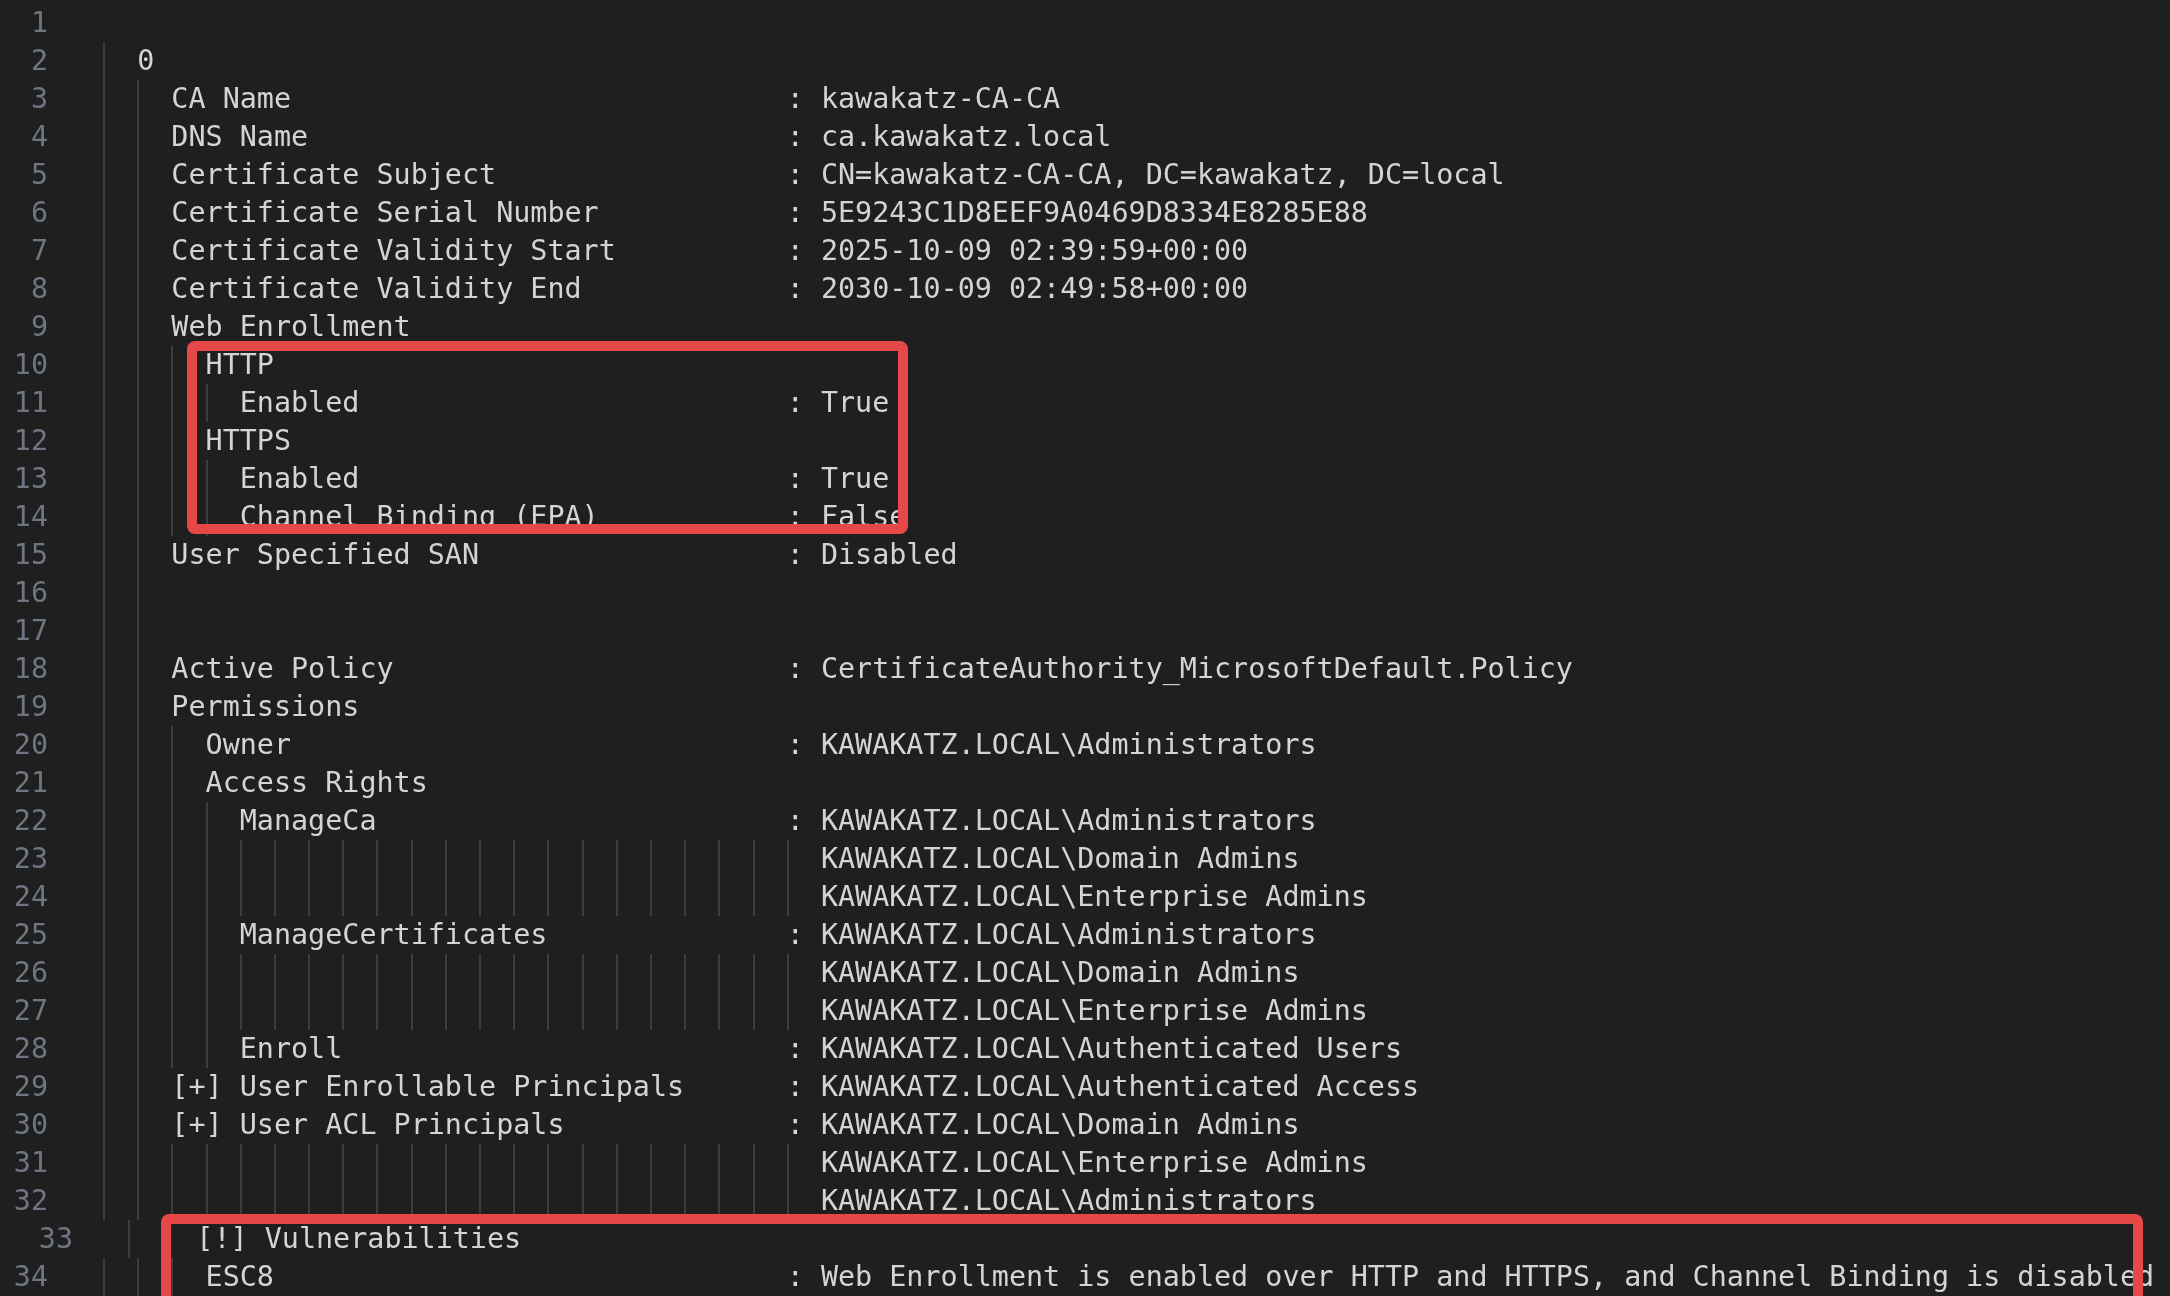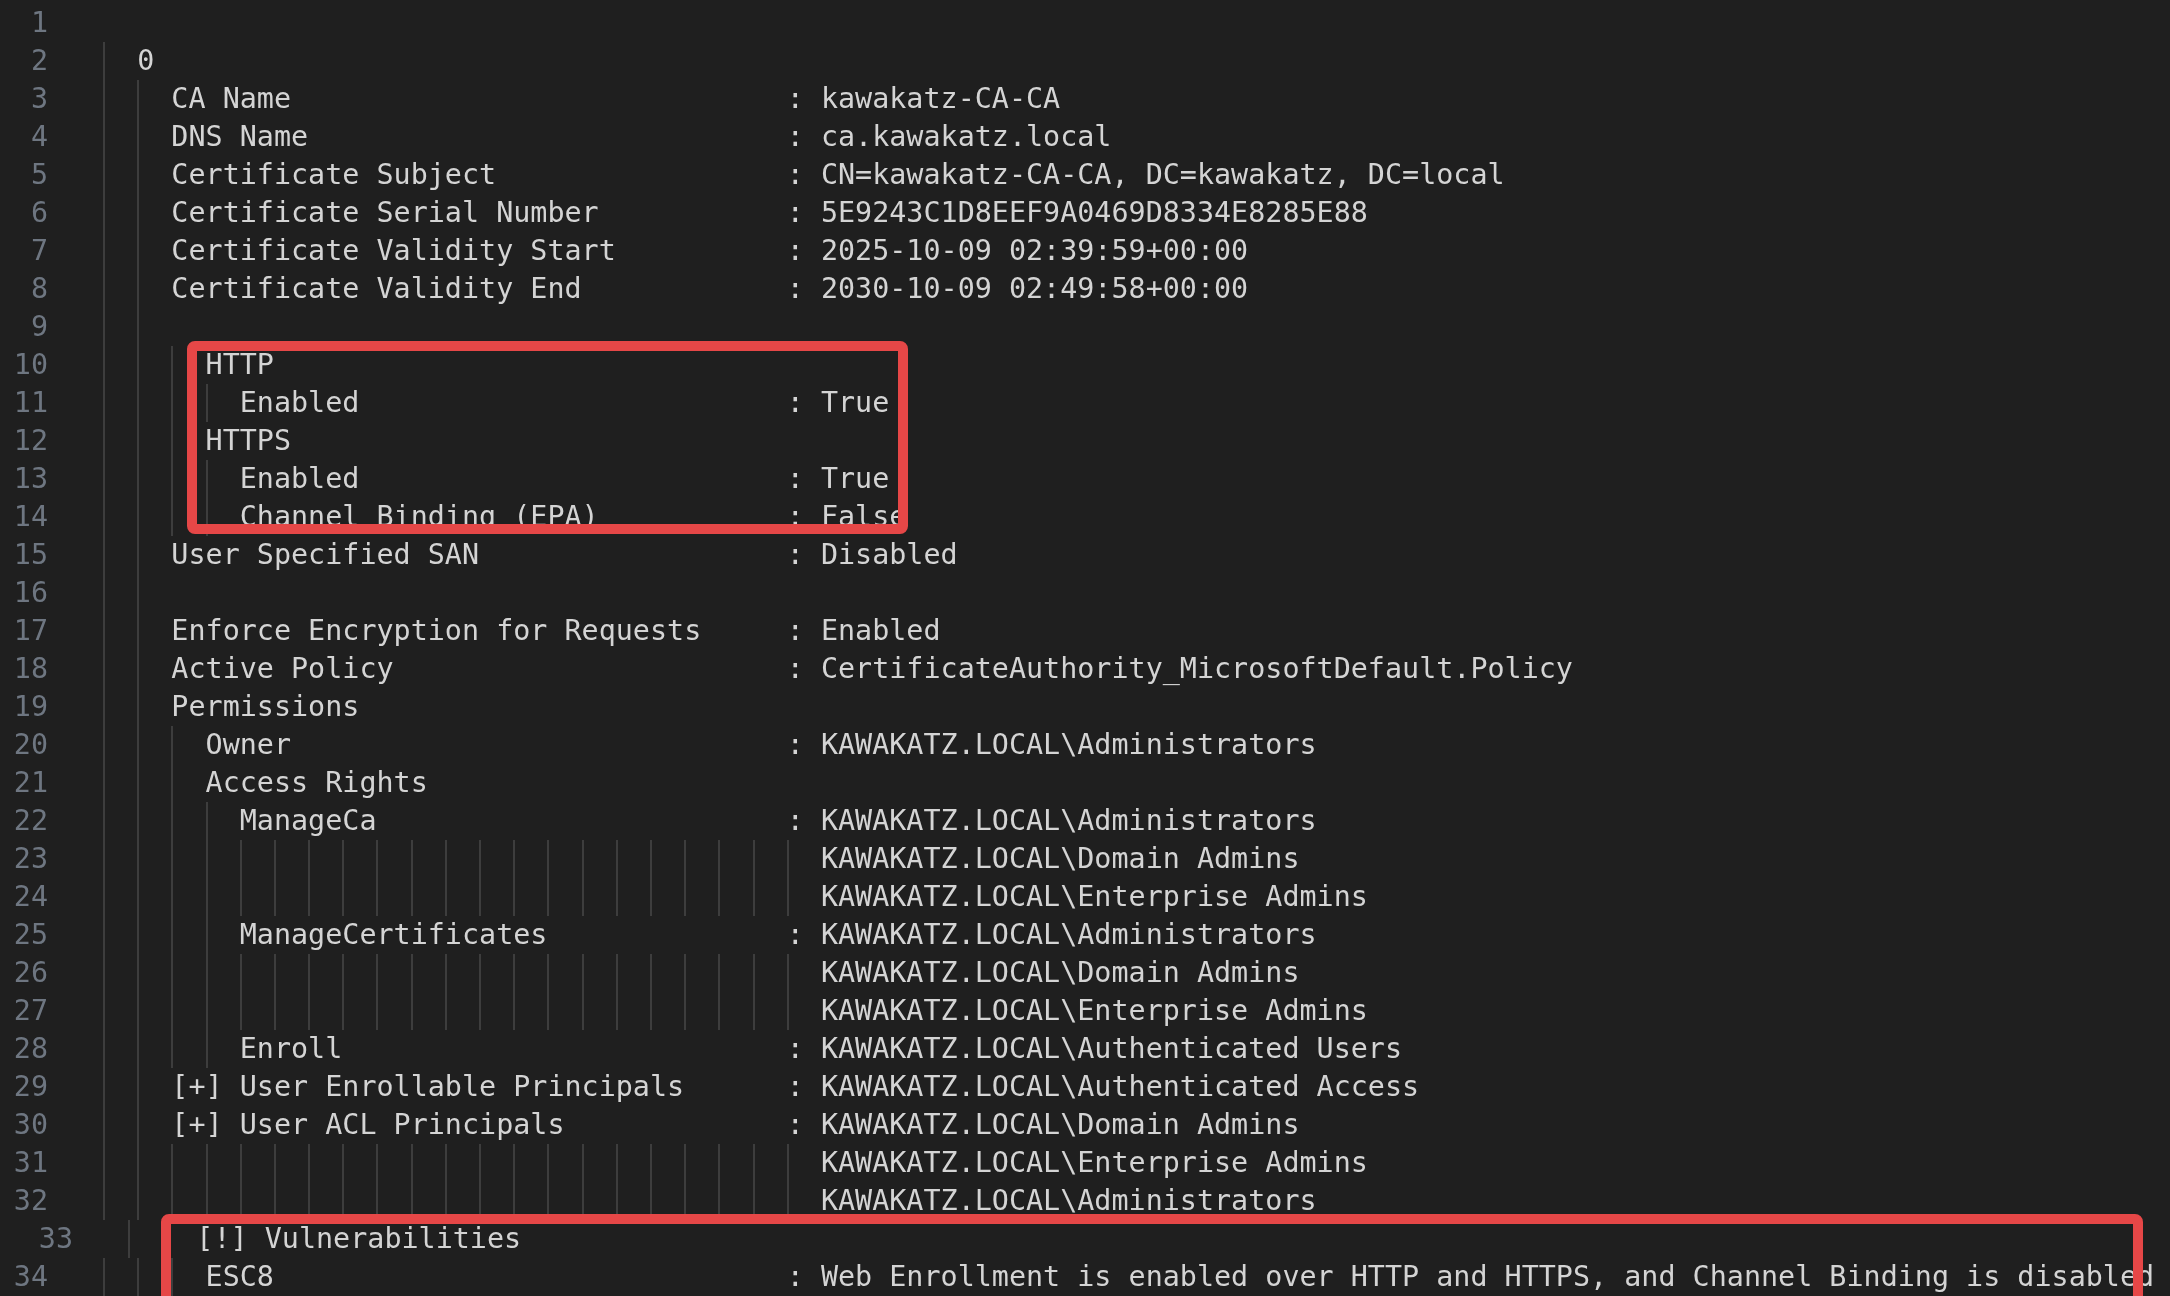--- a/index.html
+++ b/index.html
@@ -76,20 +76,21 @@
         <span class="code">    Certificate Validity Start          : 2025-10-09 02:39:59+00:00</span>
       </div>
       <div class="line" style="top: 270px;">
         <span class="ln">8</span>
         <span class="guides" style="width: calc(2ch + 2px);"></span>
         <span class="code">    Certificate Validity End            : 2030-10-09 02:49:58+00:00</span>
       </div>
       <div class="line" style="top: 308px;">
         <span class="ln">9</span>
         <span class="guides" style="width: calc(2ch + 2px);"></span>
+        <span class="code">    Web Enrollment</span>
       </div>
       <div class="line" style="top: 346px;">
         <span class="ln">10</span>
         <span class="guides" style="width: calc(4ch + 2px);"></span>
         <span class="code">      HTTP</span>
       </div>
       <div class="line" style="top: 384px;">
         <span class="ln">11</span>
         <span class="guides" style="width: calc(6ch + 2px);"></span>
         <span class="code">        Enabled                         : True</span>
@@ -114,21 +115,20 @@
         <span class="guides" style="width: calc(2ch + 2px);"></span>
         <span class="code">    User Specified SAN                  : Disabled</span>
       </div>
       <div class="line" style="top: 574px;">
         <span class="ln">16</span>
         <span class="guides" style="width: calc(2ch + 2px);"></span>
       </div>
       <div class="line" style="top: 612px;">
         <span class="ln">17</span>
         <span class="guides" style="width: calc(2ch + 2px);"></span>
-        <span class="code">    Enforce Encryption for Requests     : Enabled</span>
       </div>
       <div class="line" style="top: 650px;">
         <span class="ln">18</span>
         <span class="guides" style="width: calc(2ch + 2px);"></span>
         <span class="code">    Active Policy                       : CertificateAuthority_MicrosoftDefault.Policy</span>
       </div>
       <div class="line" style="top: 688px;">
         <span class="ln">19</span>
         <span class="guides" style="width: calc(2ch + 2px);"></span>
         <span class="code">    Permissions</span>

